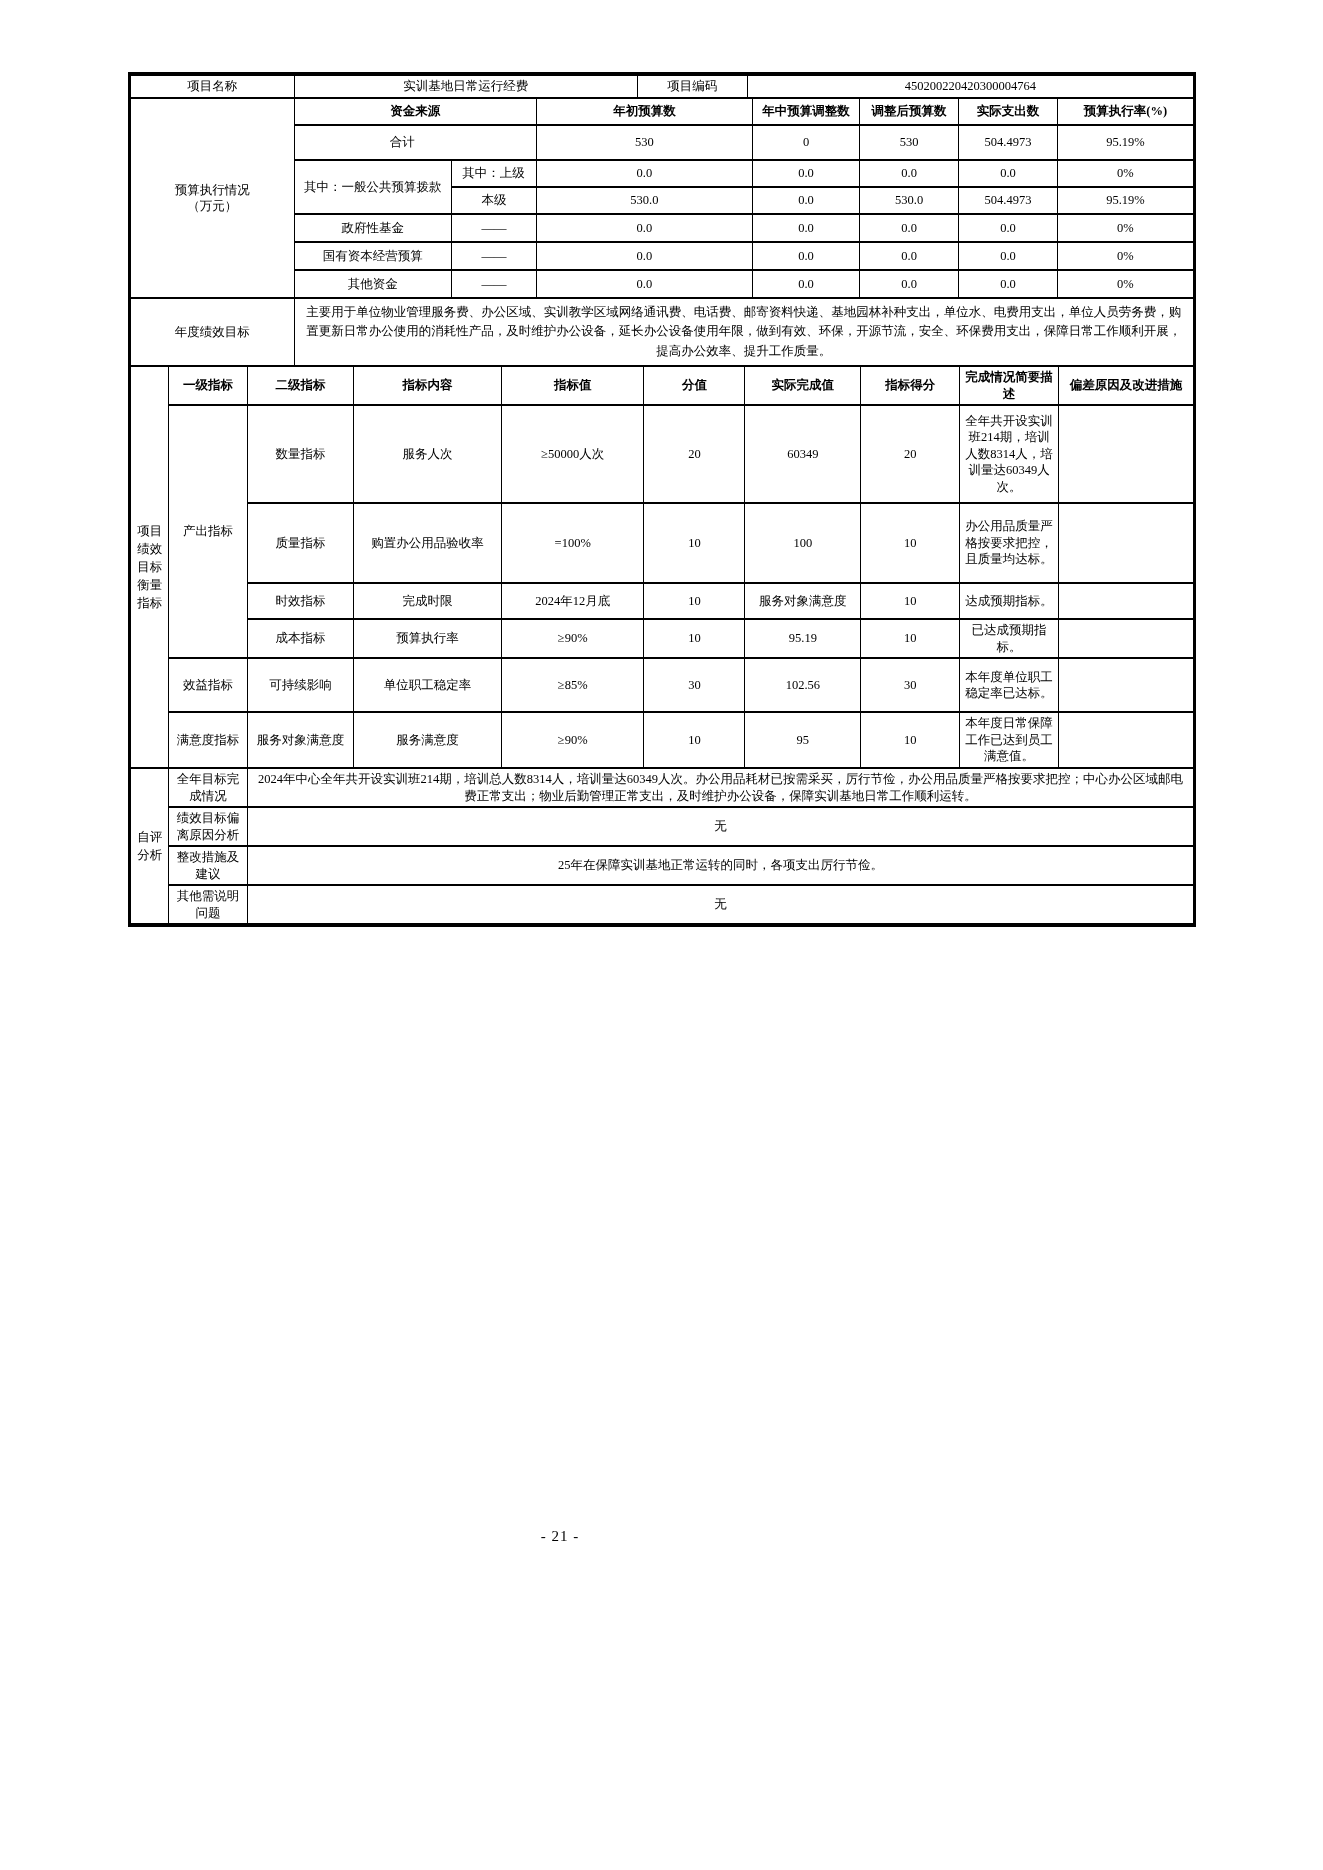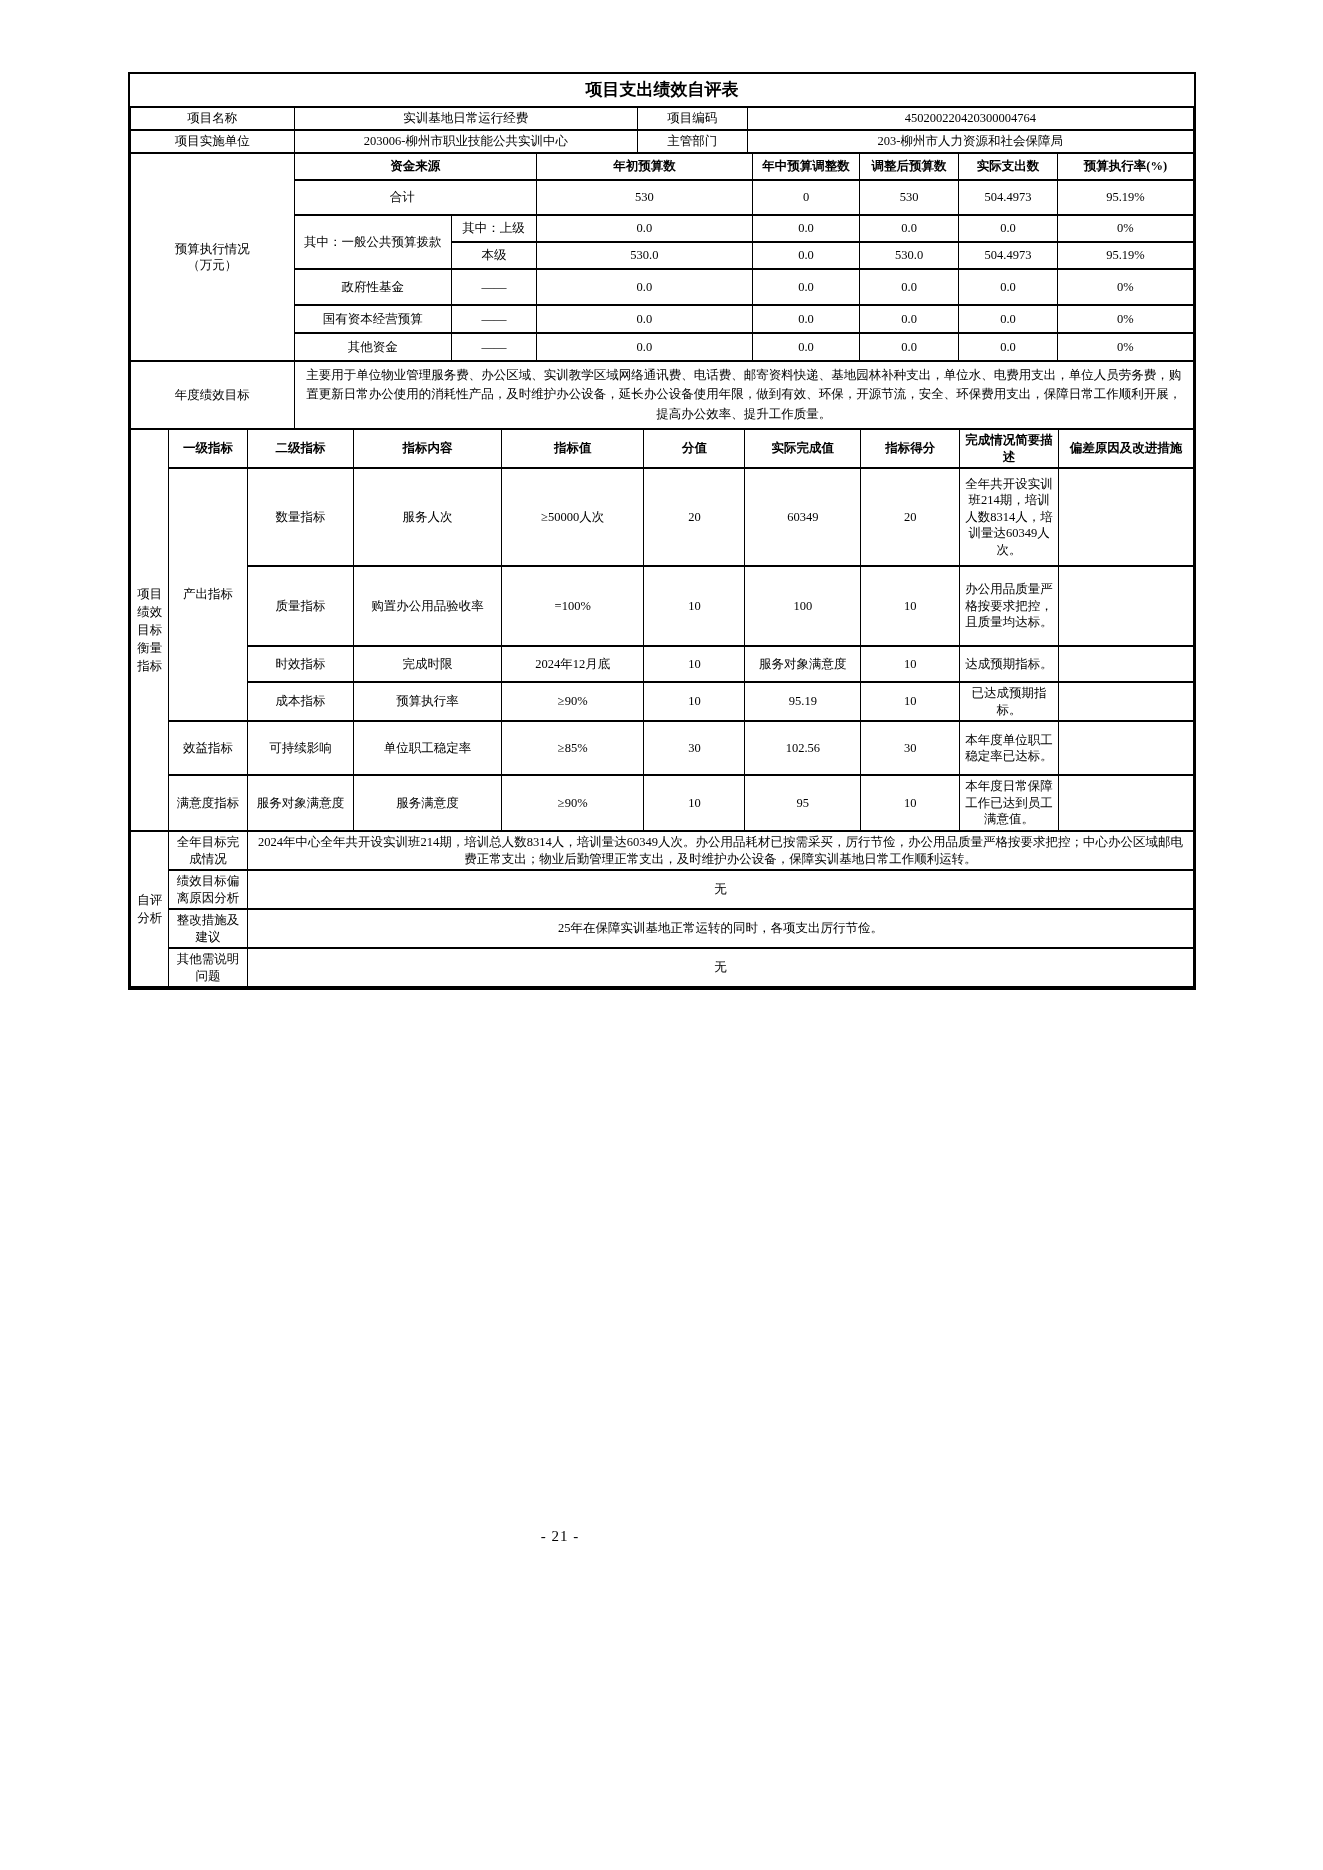--- a/index.html
+++ b/index.html
@@ -35,41 +35,34 @@
   .footer{
     position:absolute;top:1528px;left:0;width:1120px;
     text-align:center;font-size:15px;letter-spacing:1px;
   }
 </style>
 </head>
 <body>
 
 <div class="sheet">
 
-  <div class="title-row">项目支出绩效自评表</div>
 
   <table class="tbl">
     <colgroup>
         <col style="width:15.4%">
         <col style="width:32.3%">
         <col style="width:10.3%">
         <col style="width:42%">
       </colgroup>
     <tbody>
         <tr style="height:23px">
       <td>项目名称</td>
       <td>实训基地日常运行经费</td>
       <td>项目编码</td>
       <td>450200220420300004764</td>
-    </tr>
-    <tr style="height:23px">
-      <td>项目实施单位</td>
-      <td>203006-柳州市职业技能公共实训中心</td>
-      <td>主管部门</td>
-      <td>203-柳州市人力资源和社会保障局</td>
     </tr>
   </tbody>
     </table>
 
   <table class="tbl">
     <colgroup>
         <col style="width:15.4%">
         <col style="width:14.8%">
         <col style="width:8%">
         <col style="width:20.3%">
@@ -107,21 +100,21 @@
       <td>0%</td>
     </tr>
     <tr style="height:27px">
       <td>本级</td>
       <td>530.0</td>
       <td>0.0</td>
       <td>530.0</td>
       <td>504.4973</td>
       <td>95.19%</td>
     </tr>
-    <tr style="height:36px">
+    <tr style="height:28px">
       <td>政府性基金</td>
       <td>——</td>
       <td>0.0</td>
       <td>0.0</td>
       <td>0.0</td>
       <td>0.0</td>
       <td>0%</td>
     </tr>
     <tr style="height:28px">
       <td>国有资本经营预算</td>

